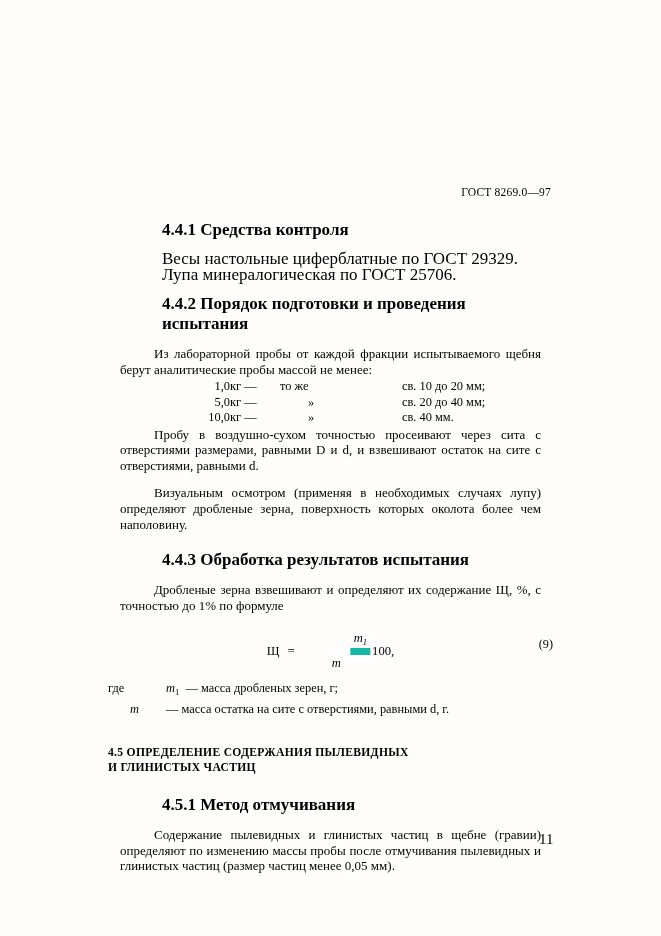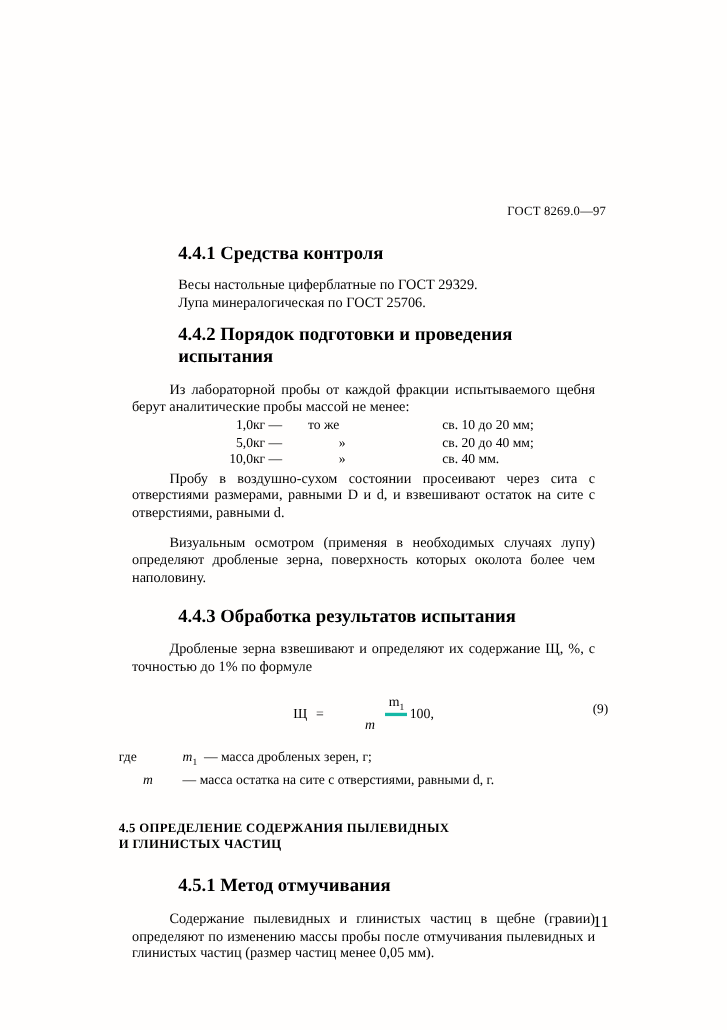--- a/index.html
+++ b/index.html
@@ -52,21 +52,21 @@
     margin: 12px;
     text-align: justify;
   }
   p.indent {
     text-indent: 34px;
   }
   .block {
     margin-bottom: 11px;
   }
   .plain-lines {
-    font-size: 13px;
+    font-size: 17px;
     line-height: 15.6px;
     margin: 0 0 12px 0;
     padding-left: 54px;
   }
   .plain-lines div { white-space: nowrap; }
 
   table.masses {
     border-collapse: collapse;
     margin: 0 0 0 88px;
     font-size: 12.4px;
@@ -110,22 +110,23 @@
   }
   .formula .eq { margin: 0 6px 0 8px; }
   .frac {
     display: inline-flex;
     flex-direction: column;
     align-items: center;
     vertical-align: middle;
     margin: 0 2px;
   }
   .frac .top {
-    border-bottom: 3px solid #14b8a6;
+    border-bottom: 7px solid #14b8a6;
     padding: 0 3px 1px 3px;
+    font-style: italic;
     margin-left: 48px;
   }
   .frac .bot {
     padding: 1px 3px 0 3px;
     font-style: italic;
   }
   .sub {
     font-size: 8.6px;
     vertical-align: -3px;
   }
@@ -208,21 +209,21 @@
         </tr>
         <tr>
           <td class="num">10,0</td>
           <td class="unit">кг —</td>
           <td class="mid"><span class="quote-mark">»</span></td>
           <td class="right-col">св. 40 мм.</td>
         </tr>
       </tbody>
         </table>
 
-      <p class="body indent" style="margin-top:1px;">Пробу в воздушно-сухом состоянии просеивают через сита с отверстиями размерами, равными D и d, и взвешивают остаток на сите с отверстиями, равными d.</p>
+      <p class="body indent" style="margin-top:1px;">Пробу в воздушно-сухом точностью просеивают через сита с отверстиями размерами, равными D и d, и взвешивают остаток на сите с отверстиями, равными d.</p>
       <p class="body indent">Визуальным осмотром (применяя в необходимых случаях лупу) определяют дробленые зерна, поверхность которых околота более чем наполовину.</p>
     </div>
 
     <div class="block" style="margin-top:18px;">
       <div class="section-head tight">4.4.3 Обработка результатов испытания</div>
       <p class="body indent">Дробленые зерна взвешивают и определяют их содержание Щ, %, с точностью до 1% по формуле</p>
 
       <div class="formula-row">
         <div class="formula">
           <span>Щ</span>

